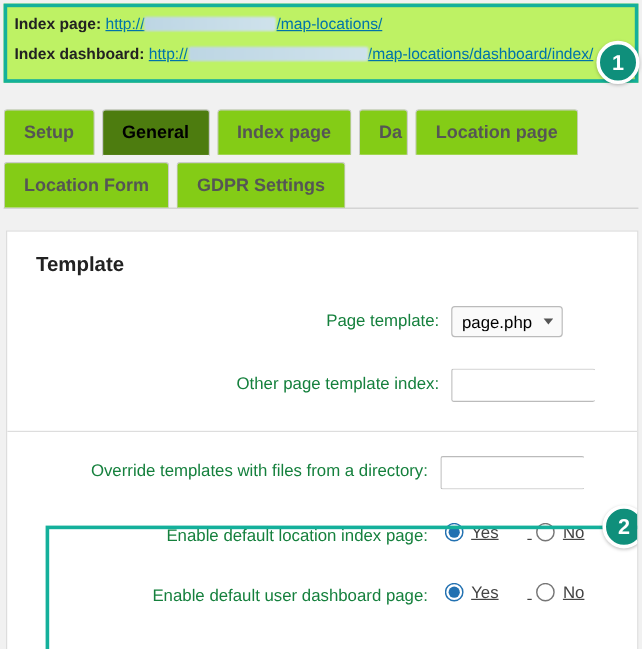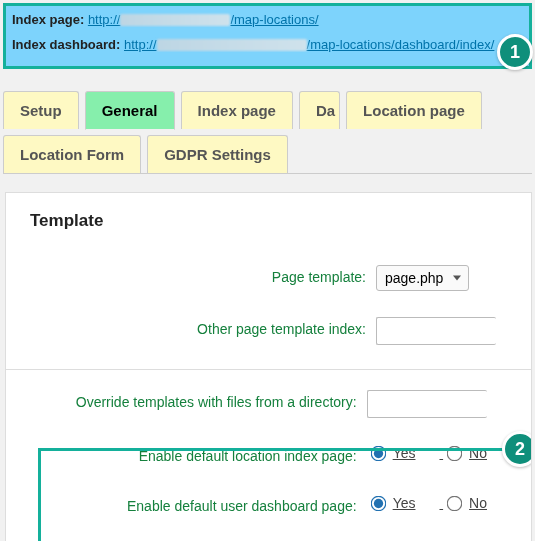--- a/index.html
+++ b/index.html
@@ -1,35 +1,35 @@
 <!DOCTYPE html>
 <html><head>
 <meta charset="utf-8">
 <style>
   * { box-sizing: border-box; }
   body { margin: 0; background: #f1f1f1; font-family: -apple-system, "Helvetica Neue", Arial, sans-serif; font-size: 13px; color: #444; width: 535px; }
   .wrap { padding: 3px; }
 
-  .info-box { border: 3px solid #14b09b; background: #7dd3fc; padding: 2px 6px 4px 6px; position: relative; margin-bottom: 22px; }
+  .info-box { border: 3px solid #14b09b; background: #bef264; padding: 2px 6px 4px 6px; position: relative; margin-bottom: 22px; }
   .info-row { font-size: 13px; color: #222; margin: 4px 0 10px 0; white-space: nowrap; overflow: hidden; }
   .info-row strong { font-weight: 600; }
   .info-row a { color: #0073aa; text-decoration: underline; }
   .blur { display: inline-block; width: 110px; height: 12px; background: linear-gradient(90deg, #bdd6e4, #cfe2ec); border-radius: 2px; vertical-align: -2px; filter: blur(1px); }
   .blur2 { width: 150px; }
 
   .calloutnum { position: absolute; width: 36px; height: 36px; border-radius: 50%; background: #0f8f7b; color: #fff; font-weight: 600; font-size: 18px; display: flex; align-items: center; justify-content: center; border: 3px solid #fff; box-shadow: 0 1px 3px rgba(0,0,0,.25); }
   .call1 .calloutnum { right: -4px; top: 28px; }
 
   .tabs { display: flex; flex-wrap: wrap; gap: 6px; border-bottom: 1px solid #ccc; padding-bottom: 0; margin-bottom: 18px; }
-  .tab { background: #fef9c3; border: 1px solid #ccc; border-bottom: none; border-radius: 3px 3px 0 0; padding: 10px 16px; font-size: 15px; font-weight: 600; color: #555; cursor: pointer; }
-  .tab.active { background: #86efac; color: #000; border-bottom: 1px solid #f1f1f1; margin-bottom: -1px; }
+  .tab { background: #84cc16; border: 1px solid #ccc; border-bottom: none; border-radius: 3px 3px 0 0; padding: 10px 16px; font-size: 15px; font-weight: 600; color: #555; cursor: pointer; }
+  .tab.active { background: #4d7c0f; color: #000; border-bottom: 1px solid #f1f1f1; margin-bottom: -1px; }
   .tab.partial { padding-right: 4px; }
 
   .panel { background: #fff; border: 1px solid #ddd; padding: 18px 20px 24px 20px; min-height: 330px; position: relative; overflow: hidden; margin-left: 2px; }
-  .panel h2 { margin: 0 0 28px 4px; font-size: 17px; font-weight: 700; color: #222; }
+  .panel h2 { margin: 0 0 18px 4px; font-size: 17px; font-weight: 700; color: #222; }
   table.form { width: 100%; border-collapse: collapse; }
   table.form tr { }
   table.form th { text-align: right; font-weight: 400; font-size: 14px; color: #15803d; padding: 10px 10px 24px 0; vertical-align: top; width: 350px; }
   table.form td { padding: 6px 0 20px 0; vertical-align: top; white-space: nowrap; text-decoration: underline; }
   hr.sep { border: none; border-top: 1px solid #ddd; margin: 4px -20px 14px -20px; }
 
   select.sel { font-size: 14px; padding: 4px 24px 4px 8px; border: 1px solid #bbb; border-radius: 3px; background: #fafafa; appearance: none; }
   .selwrap { position: relative; display: inline-block; }
   .selwrap:after { content: ""; position: absolute; right: 8px; top: 50%; width: 0; height: 0; border-left: 4px solid transparent; border-right: 4px solid transparent; border-top: 5px solid #555; transform: translateY(-50%); pointer-events: none; }
 

